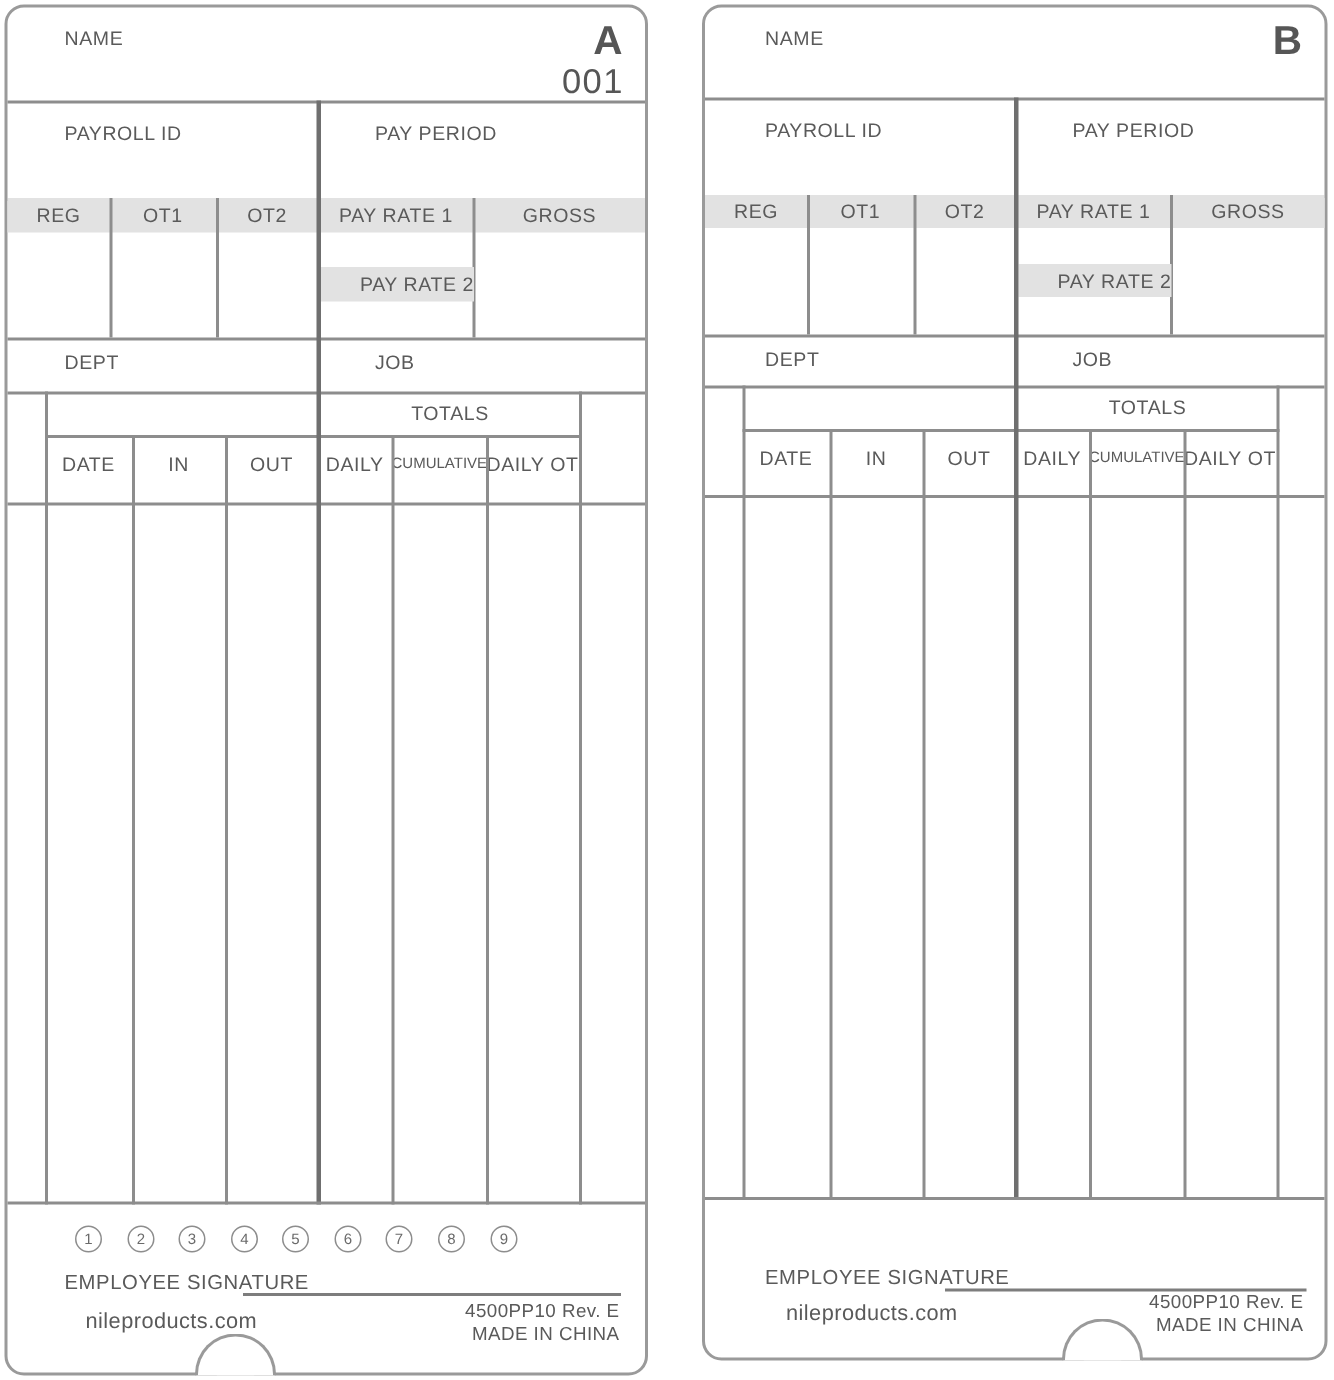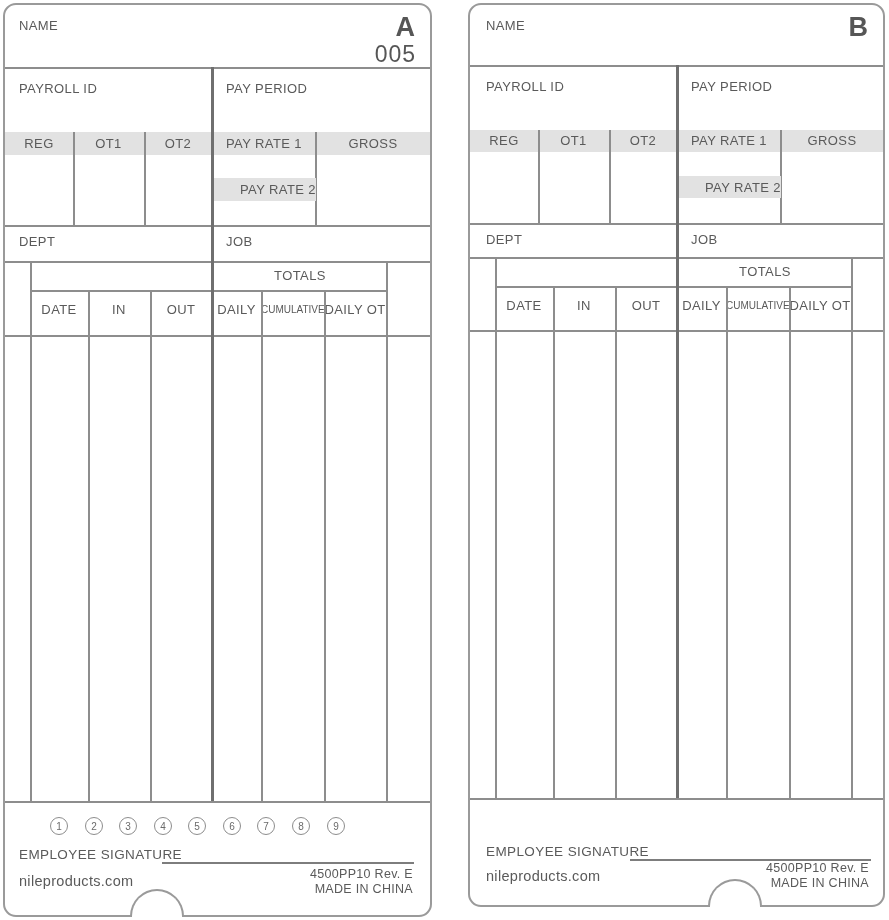--- a/index.html
+++ b/index.html
@@ -11,46 +11,46 @@
     position:absolute;background:#ffffff;border:2px solid #9a9a9a;
     border-radius:13px;box-sizing:border-box;
   }
   .card-a{left:3px;top:3px;width:429px;height:914px;}
   .card-b{left:468px;top:3px;width:417px;height:904px;}
   .hl{position:absolute;height:2px;background:#8d8d8d;}
   .vl{position:absolute;width:2px;background:#8d8d8d;}
   .vl.dark{width:2.5px;background:#6f6f6f;}
   .band{position:absolute;left:0;right:0;background:#e2e2e2;}
   .fillcell{position:absolute;background:#e2e2e2;display:flex;align-items:center;justify-content:flex-end;}
-  .lbl{position:absolute;font-size:13px;letter-spacing:0.4px;white-space:nowrap;}
+  .lbl{position:absolute;font-size:13px;letter-spacing:0.4px;white-space:nowrap;margin-left:24px;}
   .cl{position:absolute;text-align:center;font-size:13px;letter-spacing:0.4px;white-space:nowrap;}
   .cl.small{font-size:10px;letter-spacing:0;}
   .badge{position:absolute;font-size:27px;font-weight:bold;color:#565656;}
   .serial{position:absolute;font-size:23px;color:#565656;letter-spacing:1px;}
   .circ{
     position:absolute;width:16px;height:16px;border:1.5px solid #8d8d8d;border-radius:50%;
     display:flex;align-items:center;justify-content:center;font-size:10px;color:#6a6a6a;
   }
   .sigline{position:absolute;height:1.5px;background:#7d7d7d;}
-  .brand{position:absolute;font-size:14.5px;letter-spacing:0.3px;}
+  .brand{position:absolute;font-size:14.5px;letter-spacing:0.3px;margin-left:38px;}
   .model{position:absolute;text-align:right;font-size:12.5px;line-height:14.5px;letter-spacing:0.3px;}
   .notch{
     position:absolute;bottom:-2px;width:54px;height:28px;background:#ffffff;
     border:2px solid #9a9a9a;border-bottom:none;
     border-top-left-radius:28px;border-top-right-radius:28px;box-sizing:border-box;
   }
 </style>
 </head>
 <body>
 
 <div class="card card-a">
 
   <div class="lbl" style="left:14px;top:13px;">NAME</div>
   <div class="badge" style="right:15px;top:7px;">A</div>
-  <div class="serial" style="right:14px;top:36px;">005</div>
+  <div class="serial" style="right:14px;top:36px;">001</div>
   <div class="hl" style="top:62px;left:0;right:0;"></div>
 
   <div class="lbl" style="left:14px;top:76px;">PAYROLL ID</div>
   <div class="lbl" style="left:221px;top:76px;">PAY PERIOD</div>
   <div class="hl" style="top:127px;left:0;right:0;"></div>
 
   <div class="band" style="top:127px;height:23px;"></div>
   <div class="cl" style="left:0;width:68px;top:131px;">REG</div>
   <div class="cl" style="left:68px;width:71px;top:131px;">OT1</div>
   <div class="cl" style="left:139px;width:68px;top:131px;">OT2</div>

